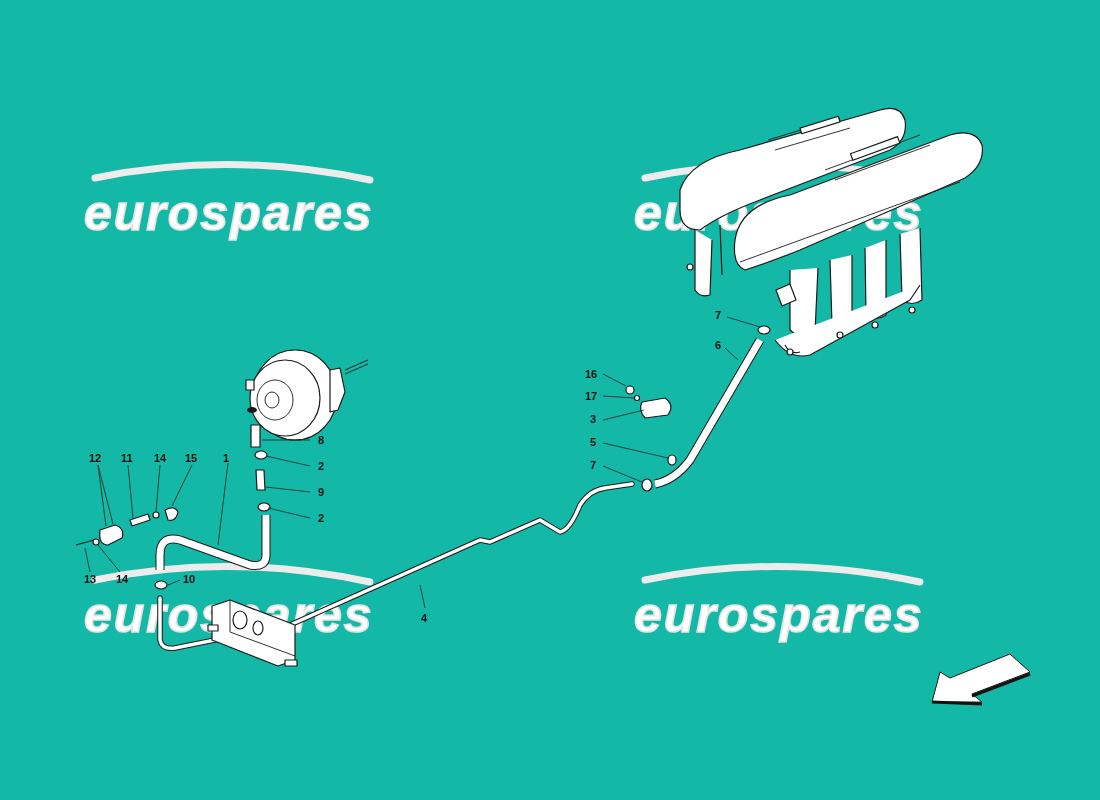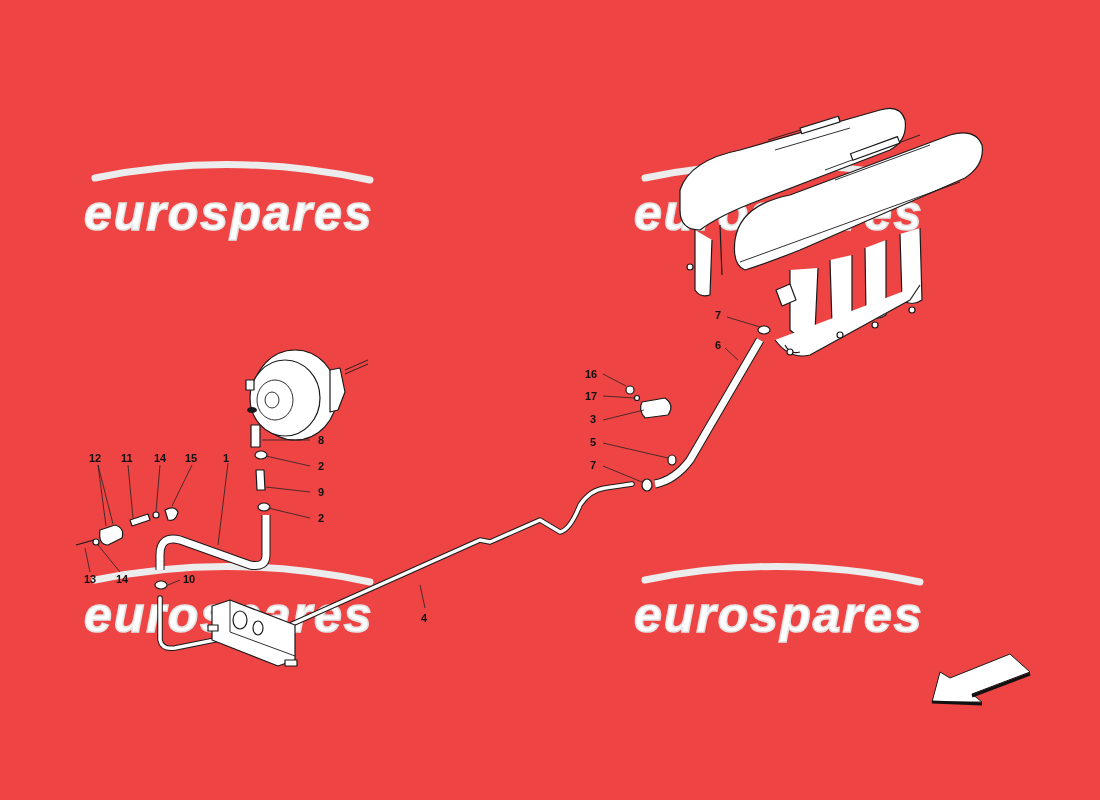--- a/index.html
+++ b/index.html
@@ -1,19 +1,19 @@
 <!DOCTYPE html>
 <html><head>
 <meta charset="utf-8">
 <style>
   html, body { margin: 0; padding: 0; background: #ffffff; }
   #canvas {
     position: relative;
     width: 1100px; height: 800px;
-    background: #ef4444;
+    background: #14b8a6;
     overflow: hidden;
     font-family: "Liberation Sans", sans-serif;
   }
   svg#drawing { position: absolute; left: 0; top: 0; }
   .wm-text {
     font-family: "Liberation Sans", sans-serif;
     font-weight: bold;
     font-style: italic;
     font-size: 50px;
     fill: #ffffff;

